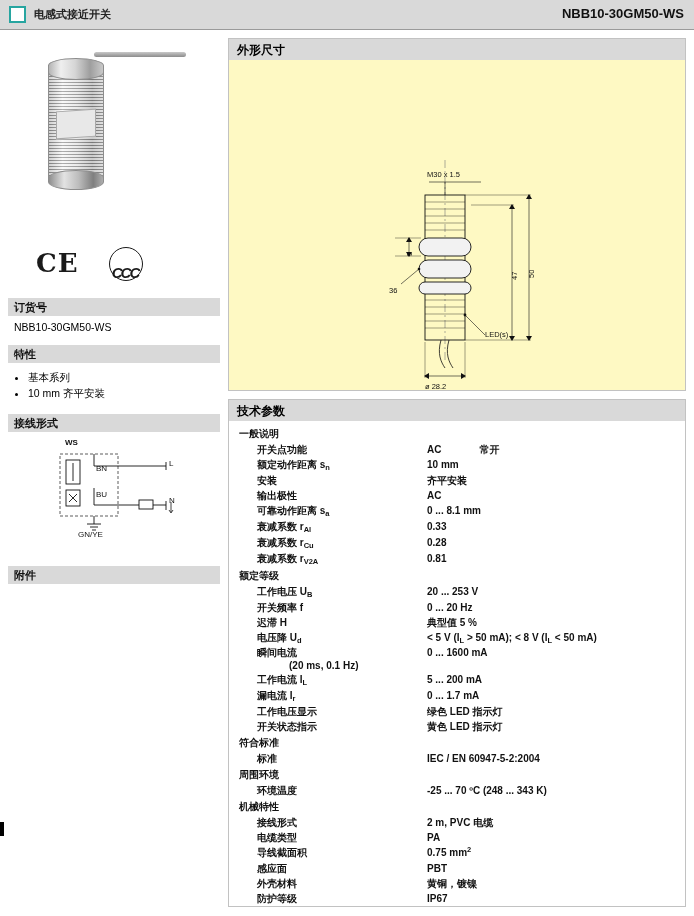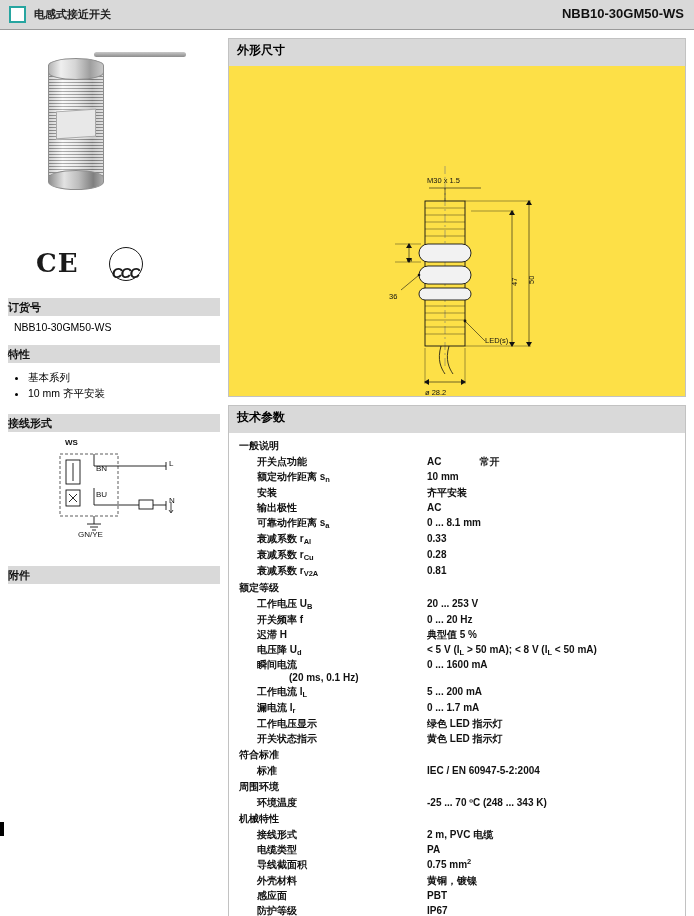--- a/index.html
+++ b/index.html
@@ -151,20 +151,21 @@
     font-weight: bold;
     font-style: italic;
     letter-spacing: -2px;
     color: #1a1a1a;
   }
 
   .sec-head {
     background: #d9d9d9;
     height: 18px;
     line-height: 18px;
+    padding-left: 6px;
     font-size: 11px;
     font-weight: bold;
     color: #111;
     margin-top: 4px;
   }
   .sec-body {
     padding: 5px 6px 8px 6px;
     font-size: 10.5px;
   }
   .sec-body .strong { font-weight: bold; }
@@ -192,37 +193,37 @@
   }
 
   
   .right-col {
     position: absolute;
     left: 228px; top: 38px;
     width: 458px;
   }
   .panel-head {
     background: #d9d9d9;
-    height: 28px;
+    height: 22px;
     line-height: 22px;
     padding-left: 8px;
     font-size: 12px;
     font-weight: bold;
     border: 1px solid #c2c2c2;
     border-bottom: none;
   }
   .panel-body {
     border: 1px solid #c2c2c2;
     border-top: none;
   }
 
   .dim-area {
     position: relative;
     height: 330px;
-    background: #fde047;
+    background: #fef9c3;
     text-decoration: underline;
   }
   .dim-area svg { position: absolute; left: 0; top: 0; }
   .dl {
     position: absolute;
     font-size: 7.5px;
     color: #111;
     font-family: "Liberation Sans", sans-serif;
   }
   .dl.rot {
@@ -524,26 +525,26 @@
       </div>
       <div class="spec-row">
         <div class="k">电缆类型</div>
         <div class="v">PA</div>
       </div>
       <div class="spec-row">
         <div class="k">导线截面积</div>
         <div class="v"><span>0.75 mm</span><sup>2</sup></div>
       </div>
       <div class="spec-row">
+        <div class="k">感应面</div>
+        <div class="v">PBT</div>
+      </div>
+      <div class="spec-row">
         <div class="k">外壳材料</div>
         <div class="v">黄铜，镀镍</div>
-      </div>
-      <div class="spec-row">
-        <div class="k">感应面</div>
-        <div class="v">PBT</div>
       </div>
       <div class="spec-row">
         <div class="k">防护等级</div>
         <div class="v">IP67</div>
       </div>
 
     </div>
   </div>
 </div>
 

